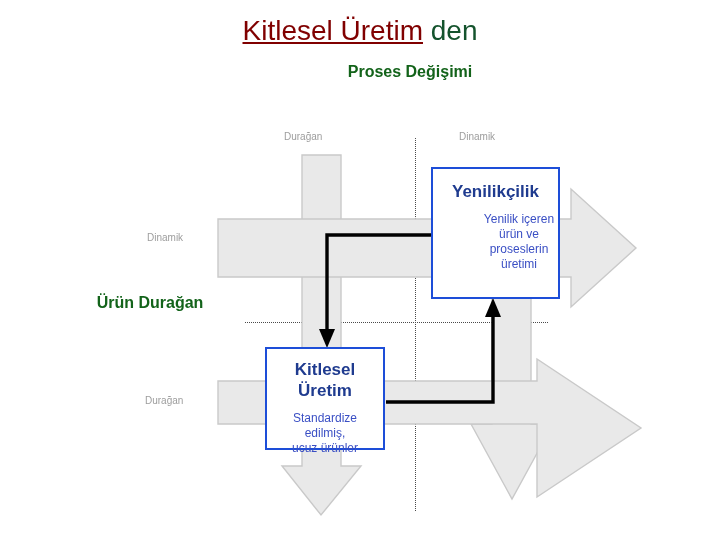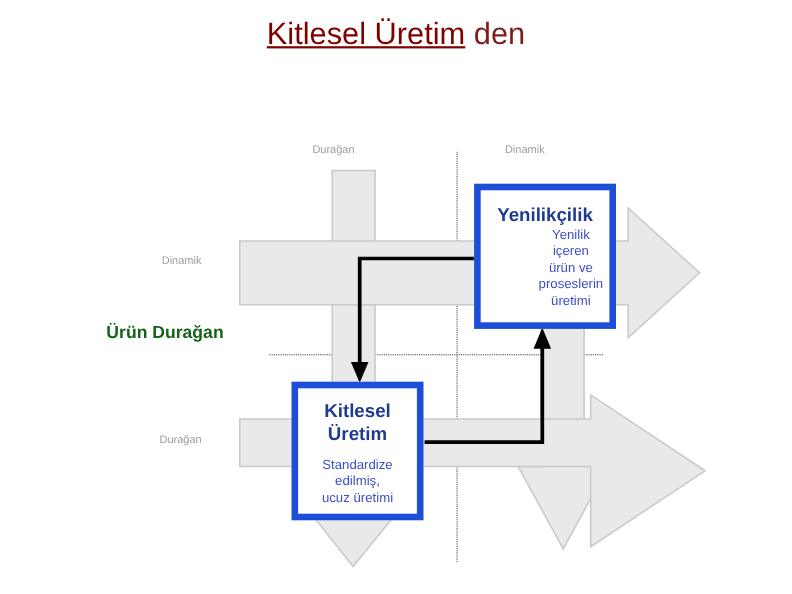--- a/index.html
+++ b/index.html
@@ -28,21 +28,21 @@
     text-align: center;
     font-size: 28px;
     line-height: 34px;
     white-space: nowrap;
   }
   .title-main {
     color: #800000;
     text-decoration: underline;
   }
   .title-suffix {
-    color: #7f1d1d;
+    color: #14532d;
   }
 
   
   .axis-caption {
     position: absolute;
     color: #13631a;
     font-weight: bold;
     font-size: 16px;
     line-height: 19px;
     text-align: center;
@@ -96,21 +96,21 @@
     left: 0;
     top: 0;
     width: 720px;
     height: 540px;
   }
 
   
   .concept-box {
     position: absolute;
     background: #ffffff;
-    border: 6px solid #1d4ed8;
+    border: 2px solid #1d4ed8;
     box-sizing: border-box;
     text-align: center;
     z-index: 6;
   }
   .concept-title {
     color: #1f3b8f;
     font-weight: bold;
     line-height: 21px;
     white-space: pre-line;
   }
@@ -124,27 +124,28 @@
     top: 167px;
     width: 129px;
     height: 132px;
   }
   #box-yenilikcilik .concept-title {
     font-size: 17px;
     margin-top: 12px;
   }
   #box-yenilikcilik .concept-body {
     font-size: 12px;
+    margin-top: 10px;
     padding-left: 47px;
   }
   #box-kitlesel {
     left: 265px;
     top: 347px;
     width: 120px;
-    height: 126px;
+    height: 103px;
   }
   #box-kitlesel .concept-title {
     font-size: 17px;
     margin-top: 10px;
   }
   #box-kitlesel .concept-body {
     font-size: 12px;
     margin-top: 10px;
   }
 
@@ -160,20 +161,22 @@
 </style>
 </head>
 <body>
 
 <div id="stage">
 
   <div class="title">
     <span class="title-main">Kitlesel Üretim</span><span class="title-suffix"> den</span>
   </div>
 
+  <div class="axis-caption" id="proses-caption">Proses
+Değişimi</div>
   <div class="axis-caption" id="urun-caption">Ürün
 Durağan</div>
 
   <div class="tick-label" id="tick-top-left">Durağan</div>
   <div class="tick-label" id="tick-top-right">Dinamik</div>
   <div class="tick-label" id="tick-left-upper">Dinamik</div>
   <div class="tick-label" id="tick-left-lower">Durağan</div>
 
   <div class="guide-v"></div>
   <div class="guide-h"></div>
@@ -206,16 +209,16 @@
 ürün  ve
 proseslerin
 üretimi</div>
   </div>
 
   <div class="concept-box" id="box-kitlesel">
     <div class="concept-title">Kitlesel
 Üretim</div>
     <div class="concept-body">Standardize
 edilmiş,
-ucuz üretimi</div>
+ucuz ürünler</div>
   </div>
 
 </div>
 
 </body></html>

